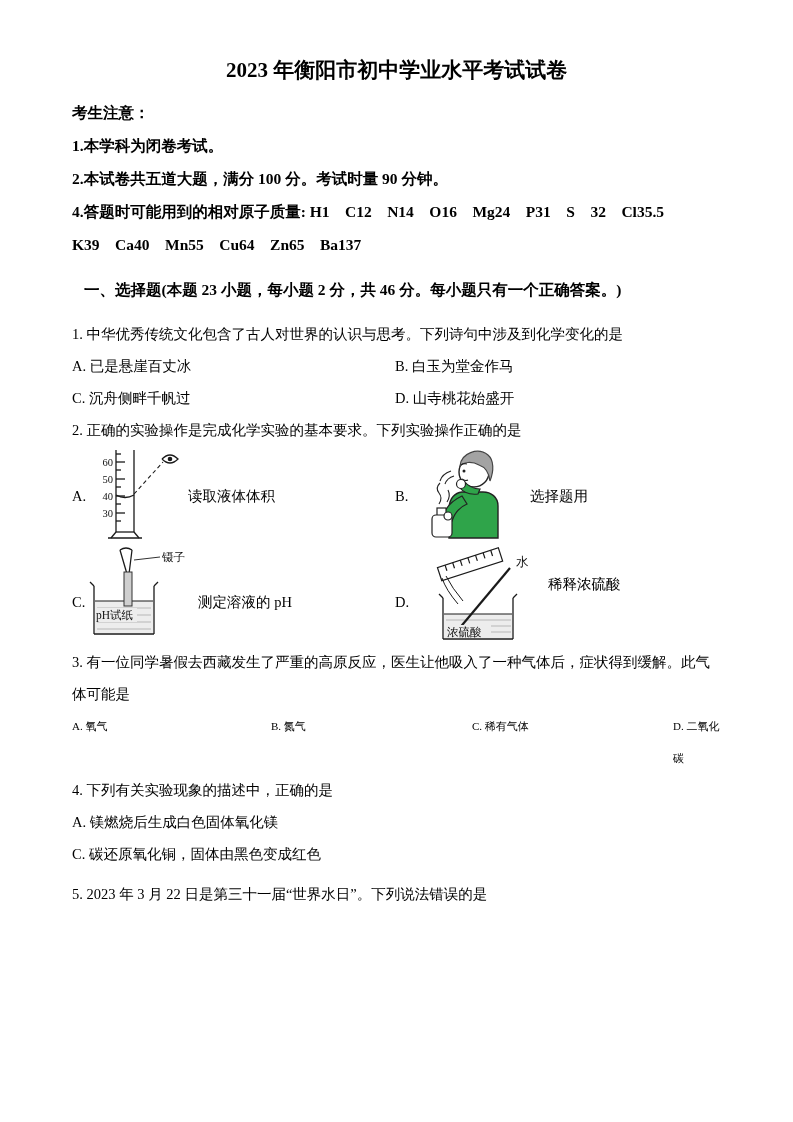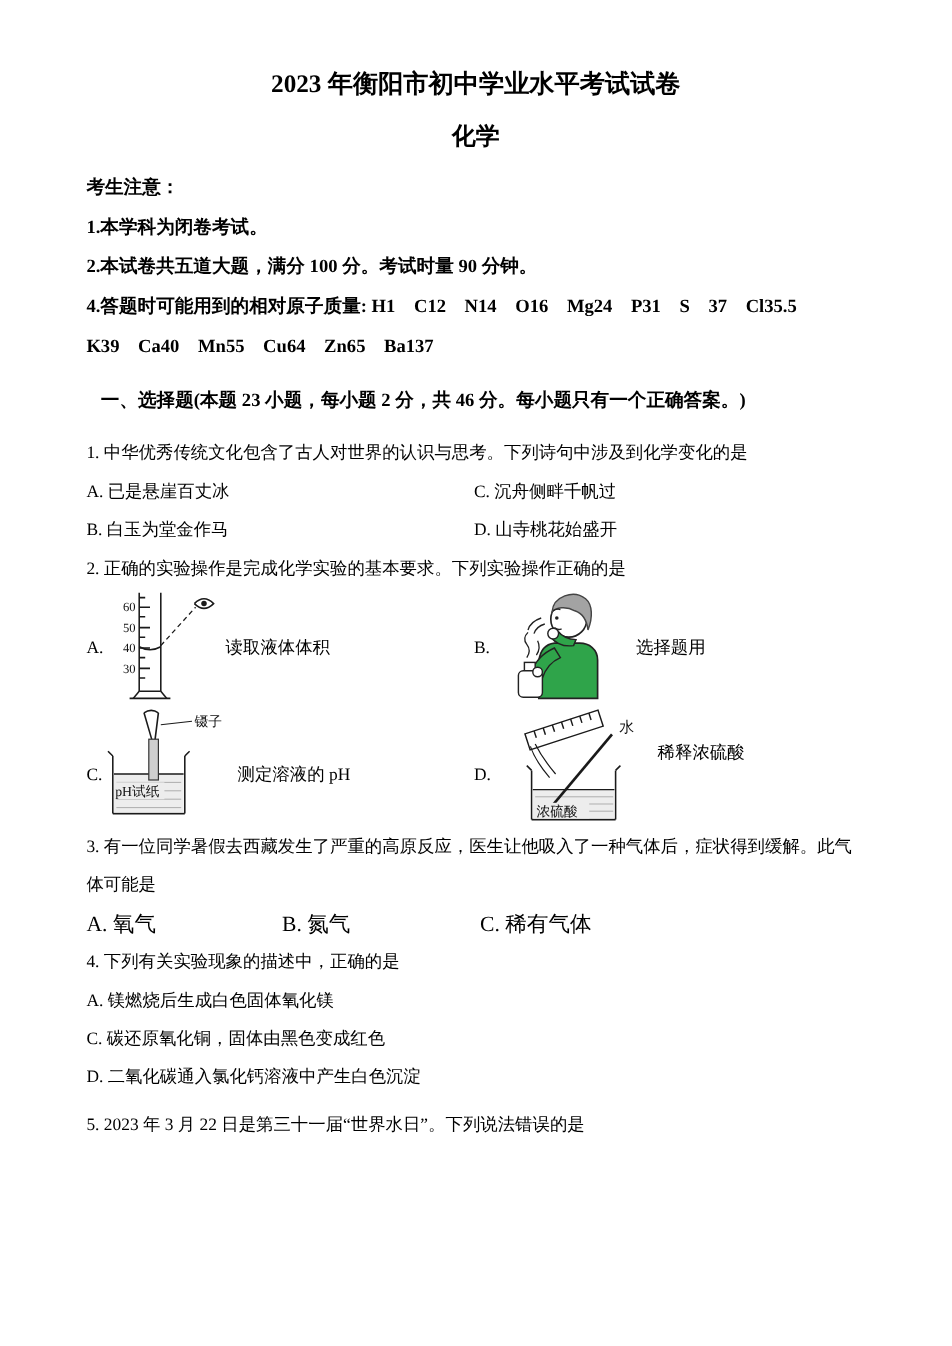--- a/index.html
+++ b/index.html
@@ -7,52 +7,51 @@
         font-family:"Liberation Serif","DejaVu Serif",serif;overflow:hidden;padding-left:16px;}
   .content{position:absolute;left:72px;top:0;width:649px;}
   .title{margin:56px 0 0 0;text-align:center;font-size:21px;font-weight:700;line-height:28px;}
   .subject{margin:16px 0 0 0;text-align:center;font-size:20px;font-weight:700;line-height:28px;}
   .notice{margin-top:12px;}
   .notice p{margin:0;font-size:15.5px;font-weight:700;line-height:33px;}
   .pre{white-space:pre;}
   .sec{margin:12px;font-size:15.5px;font-weight:700;line-height:33px;}
   .stem{margin:0;font-size:14.5px;line-height:32px;}
   .opt2{display:grid;grid-template-columns:323px 1fr;font-size:14.5px;line-height:32px;}
-  .opt4{display:grid;grid-template-columns:163px 165px 165px 1fr;font-size:18px;line-height:32px;}
+  .opt4{display:grid;grid-template-columns:163px 165px 165px 1fr;font-size:11px;line-height:32px;gap:36px;}
   .optline{margin:0;font-size:14.5px;line-height:32px;}
   .figures{position:relative;height:200px;}
   .flab,.fcap{position:absolute;font-size:14.5px;line-height:20px;white-space:nowrap;}
   .fig{position:absolute;}
   svg text{font-family:"Liberation Serif","DejaVu Serif",serif;fill:#111;}
   .q5{margin-top:8px;}
 </style>
 </head>
 <body>
 
 <div class="page">
   <div class="content">
 
     <p class="title">2023 年衡阳市初中学业水平考试试卷</p>
-    <p class="subject">化学</p>
 
     <div class="notice">
       <p>考生注意：</p>
       <p>1.本学科为闭卷考试。</p>
       <p>2.本试卷共五道大题，满分 100 分。考试时量 90 分钟。</p>
-      <p class="pre">4.答题时可能用到的相对原子质量: H1    C12    N14    O16    Mg24    P31    S    37    Cl35.5</p>
+      <p class="pre">4.答题时可能用到的相对原子质量: H1    C12    N14    O16    Mg24    P31    S    32    Cl35.5</p>
       <p class="pre">K39    Ca40    Mn55    Cu64    Zn65    Ba137</p>
     </div>
 
     <p class="sec">一、选择题(本题 23 小题，每小题 2 分，共 46 分。每小题只有一个正确答案。)</p>
 
     <p class="stem">1. 中华优秀传统文化包含了古人对世界的认识与思考。下列诗句中涉及到化学变化的是</p>
     <div class="opt2">
       <span>A. 已是悬崖百丈冰</span>
+      <span>B. 白玉为堂金作马</span>
       <span>C. 沉舟侧畔千帆过</span>
-      <span>B. 白玉为堂金作马</span>
       <span>D. 山寺桃花始盛开</span>
     </div>
 
     <p class="stem">2. 正确的实验操作是完成化学实验的基本要求。下列实验操作正确的是</p>
 
     <div class="figures">
 
       <span class="flab" style="left:0;top:40px">A.</span>
       <svg class="fig" style="left:14px;top:0" width="100" height="98" viewBox="0 0 100 98">
         <g stroke="#1a1a1a" stroke-width="1.3" fill="none">
@@ -174,23 +173,23 @@
       </svg>
       <span class="fcap" style="left:476px;top:128px">稀释浓硫酸</span>
 
     </div>
 
     <p class="stem">3. 有一位同学暑假去西藏发生了严重的高原反应，医生让他吸入了一种气体后，症状得到缓解。此气体可能是</p>
     <div class="opt4">
       <span>A. 氧气</span>
       <span>B. 氮气</span>
       <span>C. 稀有气体</span>
+      <span>D. 二氧化碳</span>
     </div>
 
     <p class="stem">4. 下列有关实验现象的描述中，正确的是</p>
     <p class="optline">A. 镁燃烧后生成白色固体氧化镁</p>
     <p class="optline">C. 碳还原氧化铜，固体由黑色变成红色</p>
-    <p class="optline">D. 二氧化碳通入氯化钙溶液中产生白色沉淀</p>
 
     <p class="stem q5">5. 2023 年 3 月 22 日是第三十一届“世界水日”。下列说法错误的是</p>
 
   </div>
 </div>
 
 </body></html>

